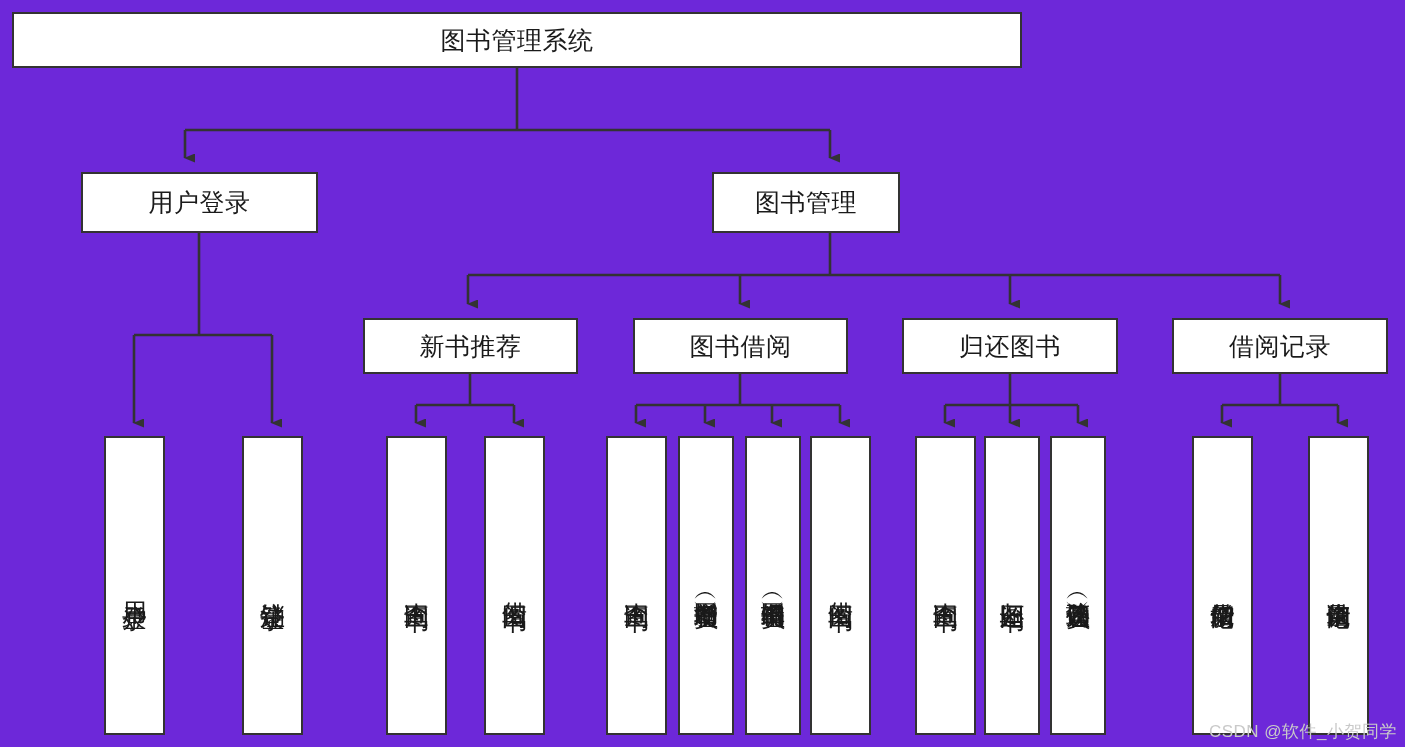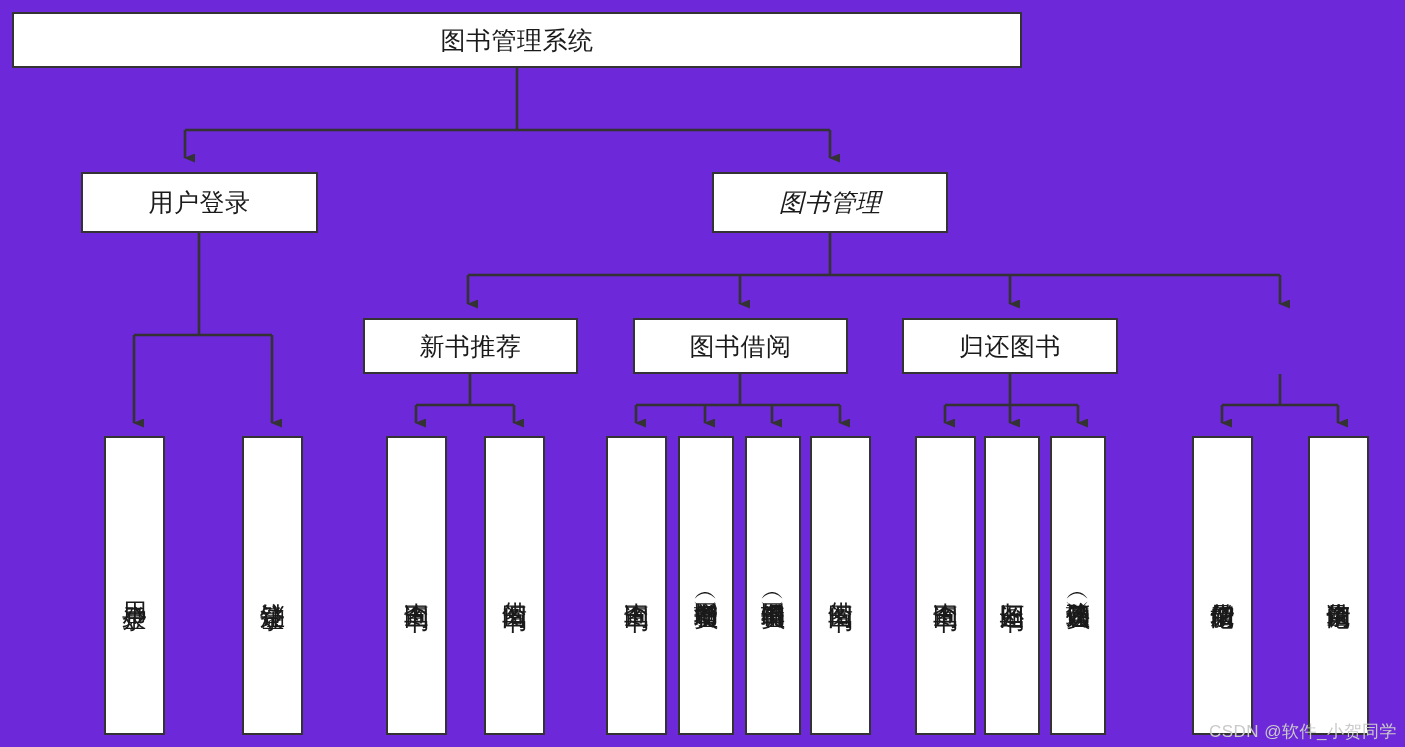--- a/index.html
+++ b/index.html
@@ -130,33 +130,36 @@
     </g>
   </svg>
 
   <div class="node root horiz" style="left:12px; top:12px; width:1010px; height:56px;">
     <span class="lbl">图书管理系统</span>
   </div>
 
   <div class="node horiz" style="left:81px; top:172px; width:237px; height:61px;">
     <span class="lbl">用户登录</span>
   </div>
-  <div class="node horiz" style="left:712px; top:172px; width:236px; height:61px;font-style:italic;">
+  <div class="node horiz" style="left:712px; top:172px; width:188px; height:61px;">
     <span class="lbl">图书管理</span>
   </div>
 
   <div class="node horiz" style="left:363px; top:318px; width:215px; height:56px;">
     <span class="lbl">新书推荐</span>
   </div>
   <div class="node horiz" style="left:633px; top:318px; width:215px; height:56px;">
     <span class="lbl">图书借阅</span>
   </div>
   <div class="node horiz" style="left:902px; top:318px; width:216px; height:56px;">
     <span class="lbl">归还图书</span>
   </div>
+  <div class="node horiz" style="left:1172px; top:318px; width:216px; height:56px;">
+    <span class="lbl">借阅记录</span>
+  </div>
 
   <div class="node vert" style="left:104px; top:436px; width:61px; height:299px;">
     <span class="lbl">用户登录</span>
   </div>
   <div class="node vert" style="left:242px; top:436px; width:61px; height:299px;">
     <span class="lbl">注销登录</span>
   </div>
 
   <div class="node vert" style="left:386px; top:436px; width:61px; height:299px;">
     <span class="lbl">查询图书</span>

